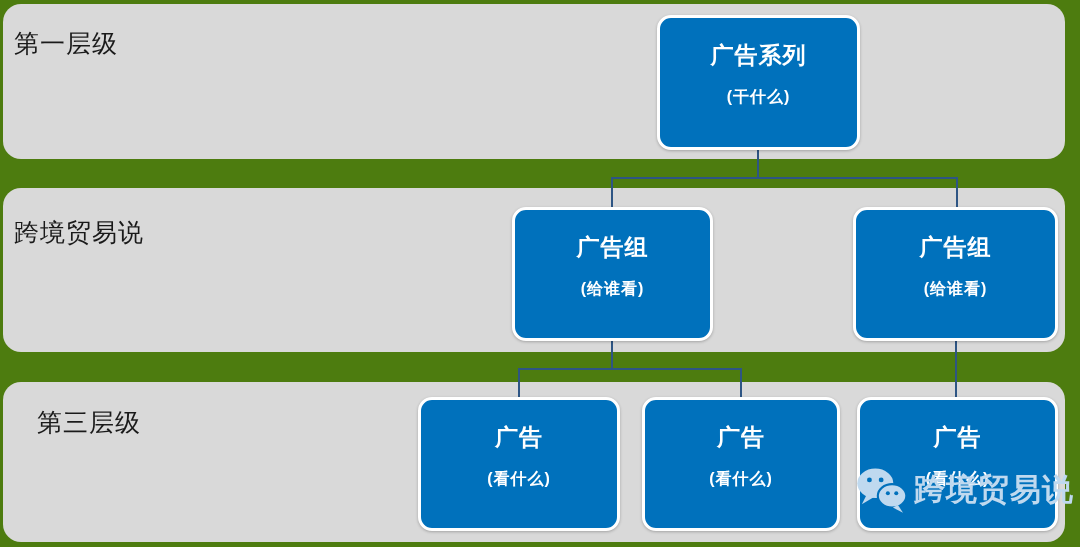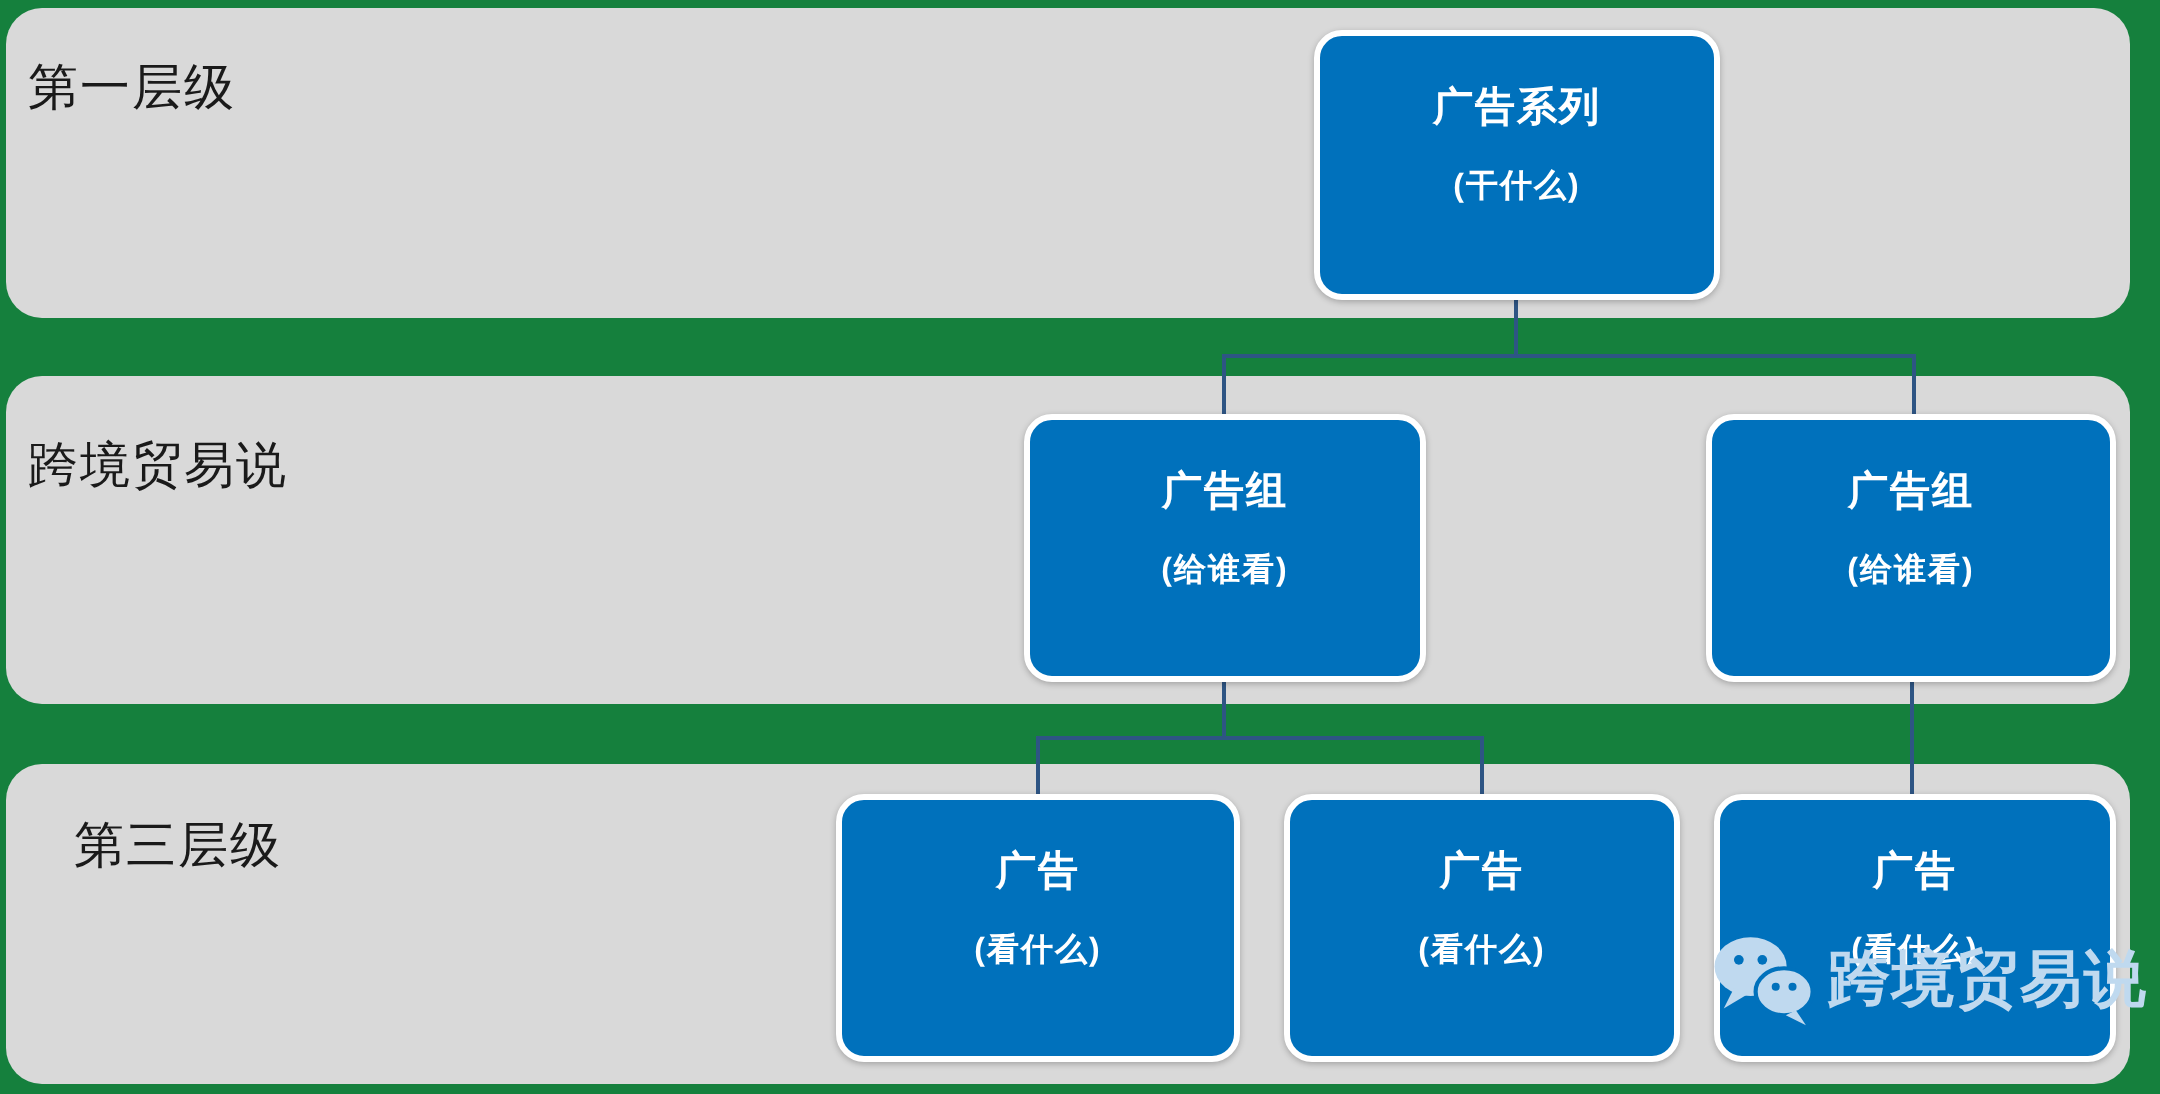--- a/index.html
+++ b/index.html
@@ -3,21 +3,21 @@
 <meta charset="utf-8">
 <style>
   html, body {
     margin: 0; padding: 0;
     background: #ffffff;
     font-family: "Liberation Sans", "DejaVu Sans", sans-serif;
   }
   .stage {
     position: relative;
     width: 1080px; height: 547px;
-    background: #15803d;
+    background: #4d7c0f;
     overflow: hidden;
   }
   
   .band {
     position: absolute;
     left: 3px; width: 1062px;
     background: #D9D9D9;
     border-radius: 18px;
   }
   .band-1 { top: 4px;   height: 155px; }
@@ -48,21 +48,21 @@
     border: 3px solid #ffffff;
     border-radius: 14px;
     box-sizing: border-box;
     color: #ffffff;
     text-align: center;
     box-shadow: 0 1px 3px rgba(0,0,0,0.25);
   }
   .node .title {
     display: block;
     margin-top: 22px;
-    font-size: 20px;
+    font-size: 23px;
     font-weight: bold;
     letter-spacing: 1px;
   }
   .node .subtitle {
     display: block;
     margin-top: 16px;
     font-size: 16px;
     font-weight: bold;
     letter-spacing: 1px;
   }

